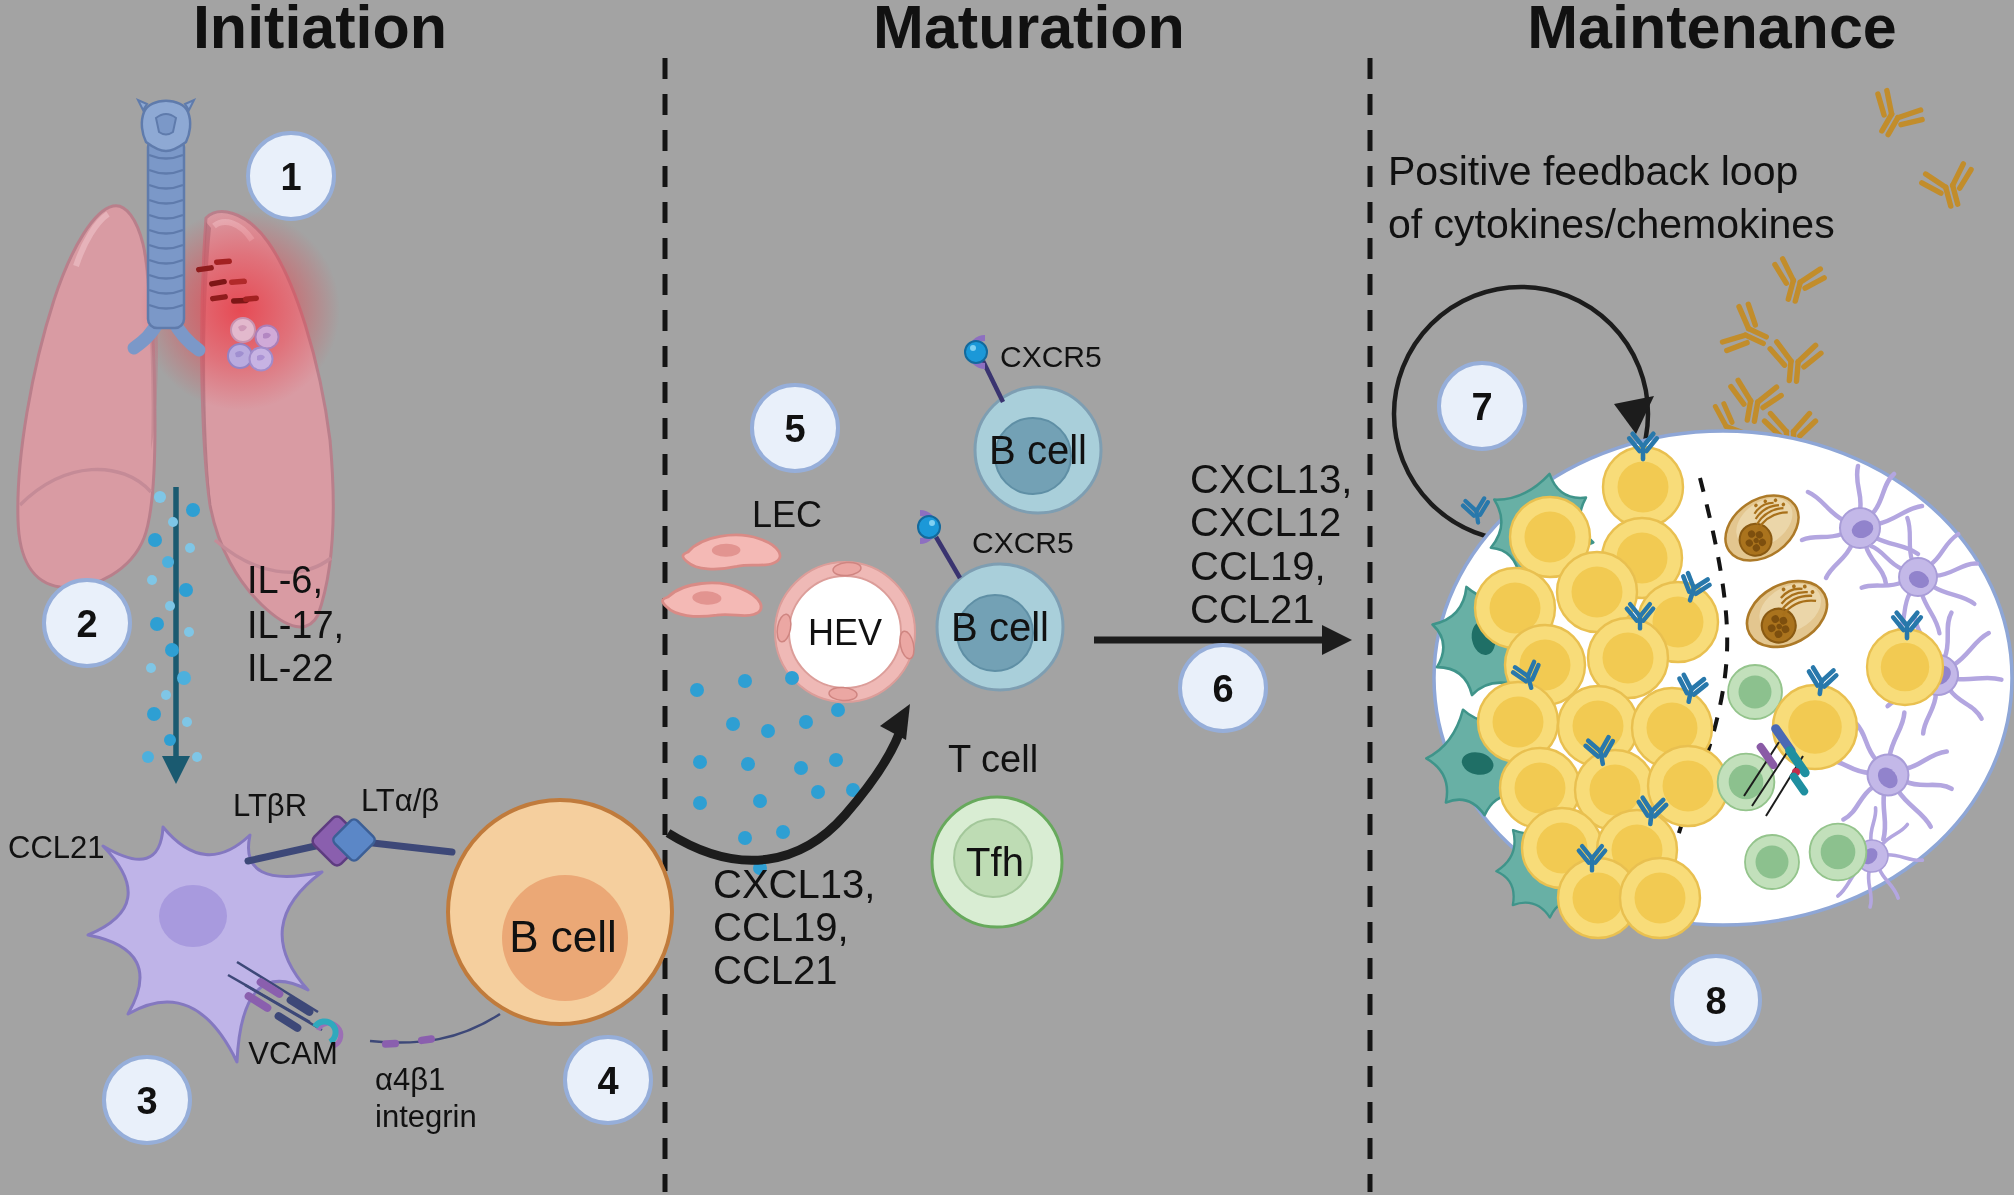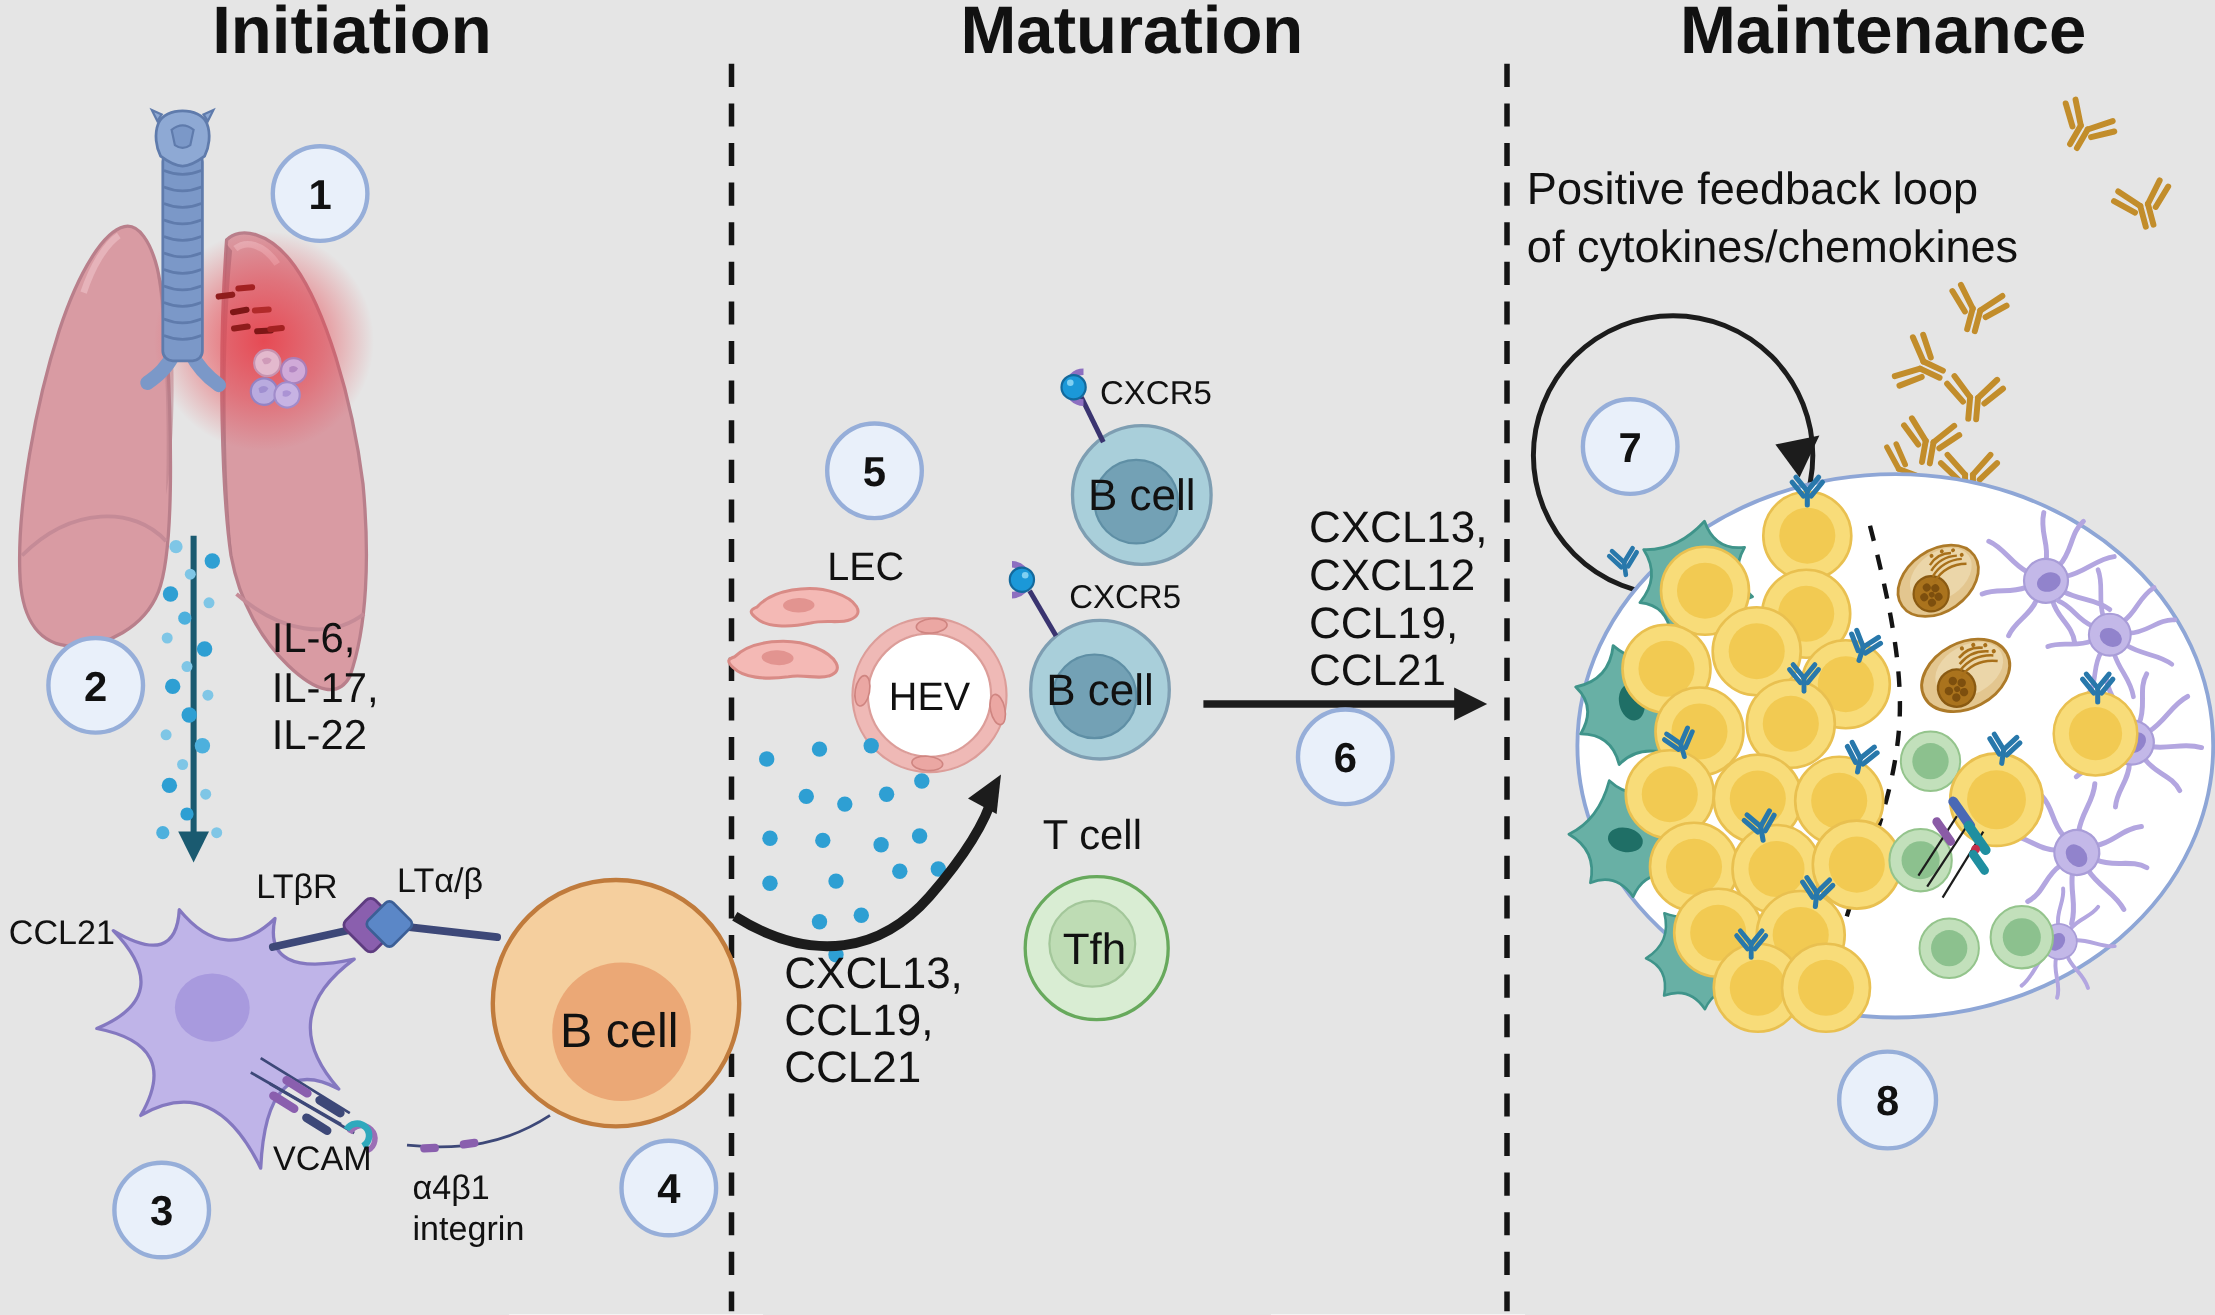--- a/index.html
+++ b/index.html
@@ -1,16 +1,16 @@
 <!DOCTYPE html>
 <html><head>
 <meta charset="utf-8">
 <style>
   html,body{margin:0;padding:0;background:#ffffff;}
-  .stage{width:2014px;height:1195px;position:relative;background:#e5e5e5;}
+  .stage{width:2014px;height:1195px;position:relative;background:#a3a3a3;}
   svg{display:block;}
   text{font-family:"Liberation Sans","DejaVu Sans",sans-serif;fill:#111;}
   .title{font-size:61px;font-weight:bold;}
   .num{font-size:38px;font-weight:bold;}
   .lbl40{font-size:40px;}
   .lbl38{font-size:38px;}
   .lbl36{font-size:36px;}
   .lbl31{font-size:31px;}
   .lbl30{font-size:30px;}
   .lbl44{font-size:44px;}

